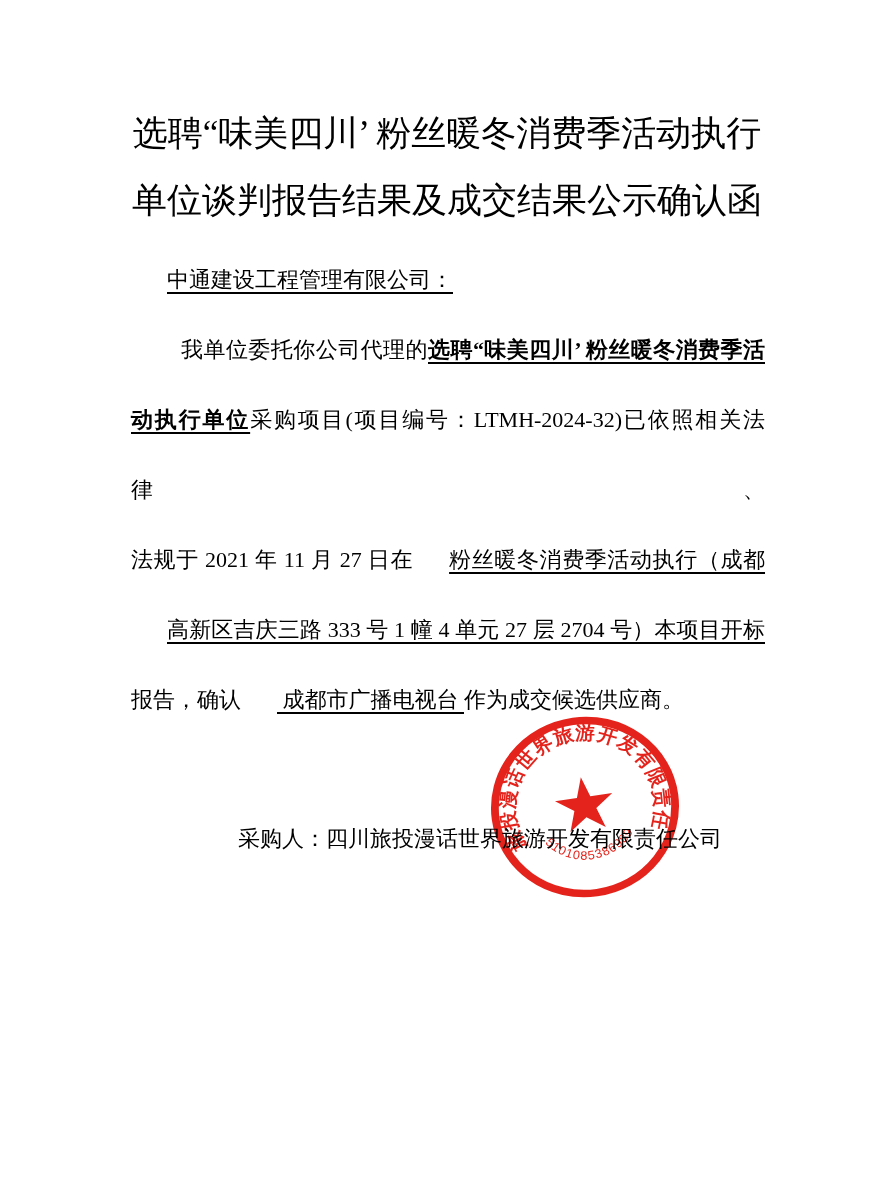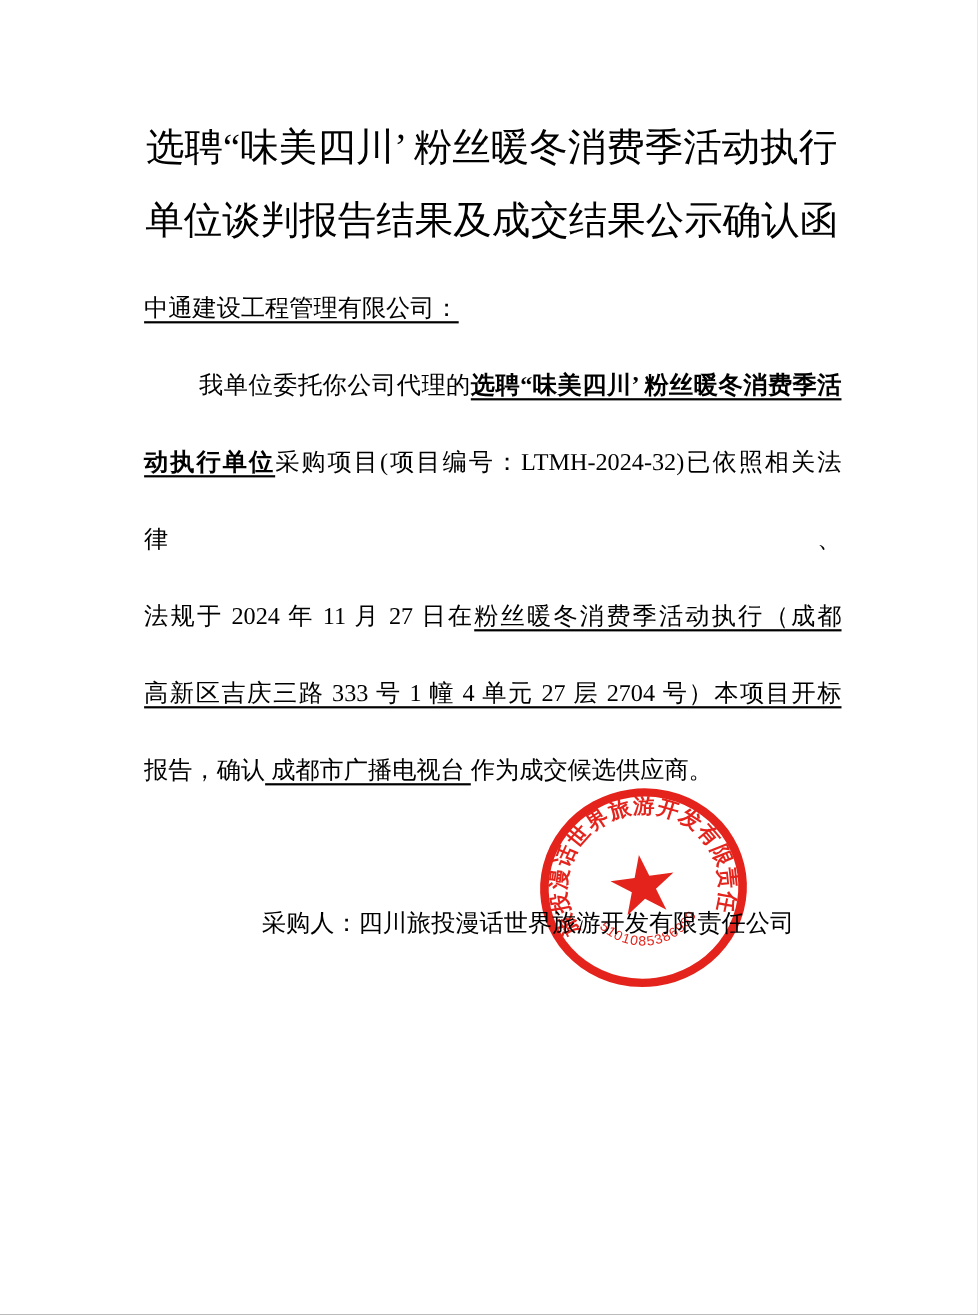--- a/index.html
+++ b/index.html
@@ -29,21 +29,21 @@
     position: absolute;
     top: 245px;
     left: 131px;
     width: 634px;
     font-size: 22px;
     line-height: 70px;
   }
   .line { width: 634px; }
   .just { text-align: justify; text-align-last: justify; }
   .indent { padding-left: 50px; }
-  .u  { text-decoration: underline; text-underline-offset: 5px; }
+  .u  { text-decoration: underline; text-underline-offset: 5px; margin-left: 36px; }
   .bu { font-weight: 700; text-decoration: underline; text-underline-offset: 5px; }
   .purchaser {
     position: absolute;
     top: 822px;
     left: 238px;
     font-size: 22px;
     line-height: 34px;
   }
   .date {
     position: absolute;
@@ -80,21 +80,21 @@
     <div>单位谈判报告结果及成交结果公示确认函</div>
   </div>
 
   <div class="body-text">
     <div class="line"><span class="u">中通建设工程管理有限公司：</span></div>
 
     <div class="line just indent"><span>我单位委托你公司代理的</span><span class="bu">选聘“味美四川’ 粉丝暖冬消费季活</span></div>
 
     <div class="line just"><span class="bu">动执行单位</span><span>采购项目(项目编号：LTMH-2024-32)已依照相关法律、</span></div>
 
-    <div class="line just"><span>法规于 2024 年 11 月 27 日在</span><span class="u">粉丝暖冬消费季活动执行（成都</span></div>
+    <div class="line just"><span>法规于 2021 年 11 月 27 日在</span><span class="u">粉丝暖冬消费季活动执行（成都</span></div>
 
     <div class="line just"><span class="u">高新区吉庆三路 333 号 1 幢 4 单元 27 层 2704 号）本项目开标</span></div>
 
 
     <div class="line"><span>报告，确认</span><span class="u"> 成都市广播电视台 </span><span>作为成交候选供应商。</span></div>
   </div>
 
   <div class="purchaser">采购人：四川旅投漫话世界旅游开发有限责任公司</div>
 
 

